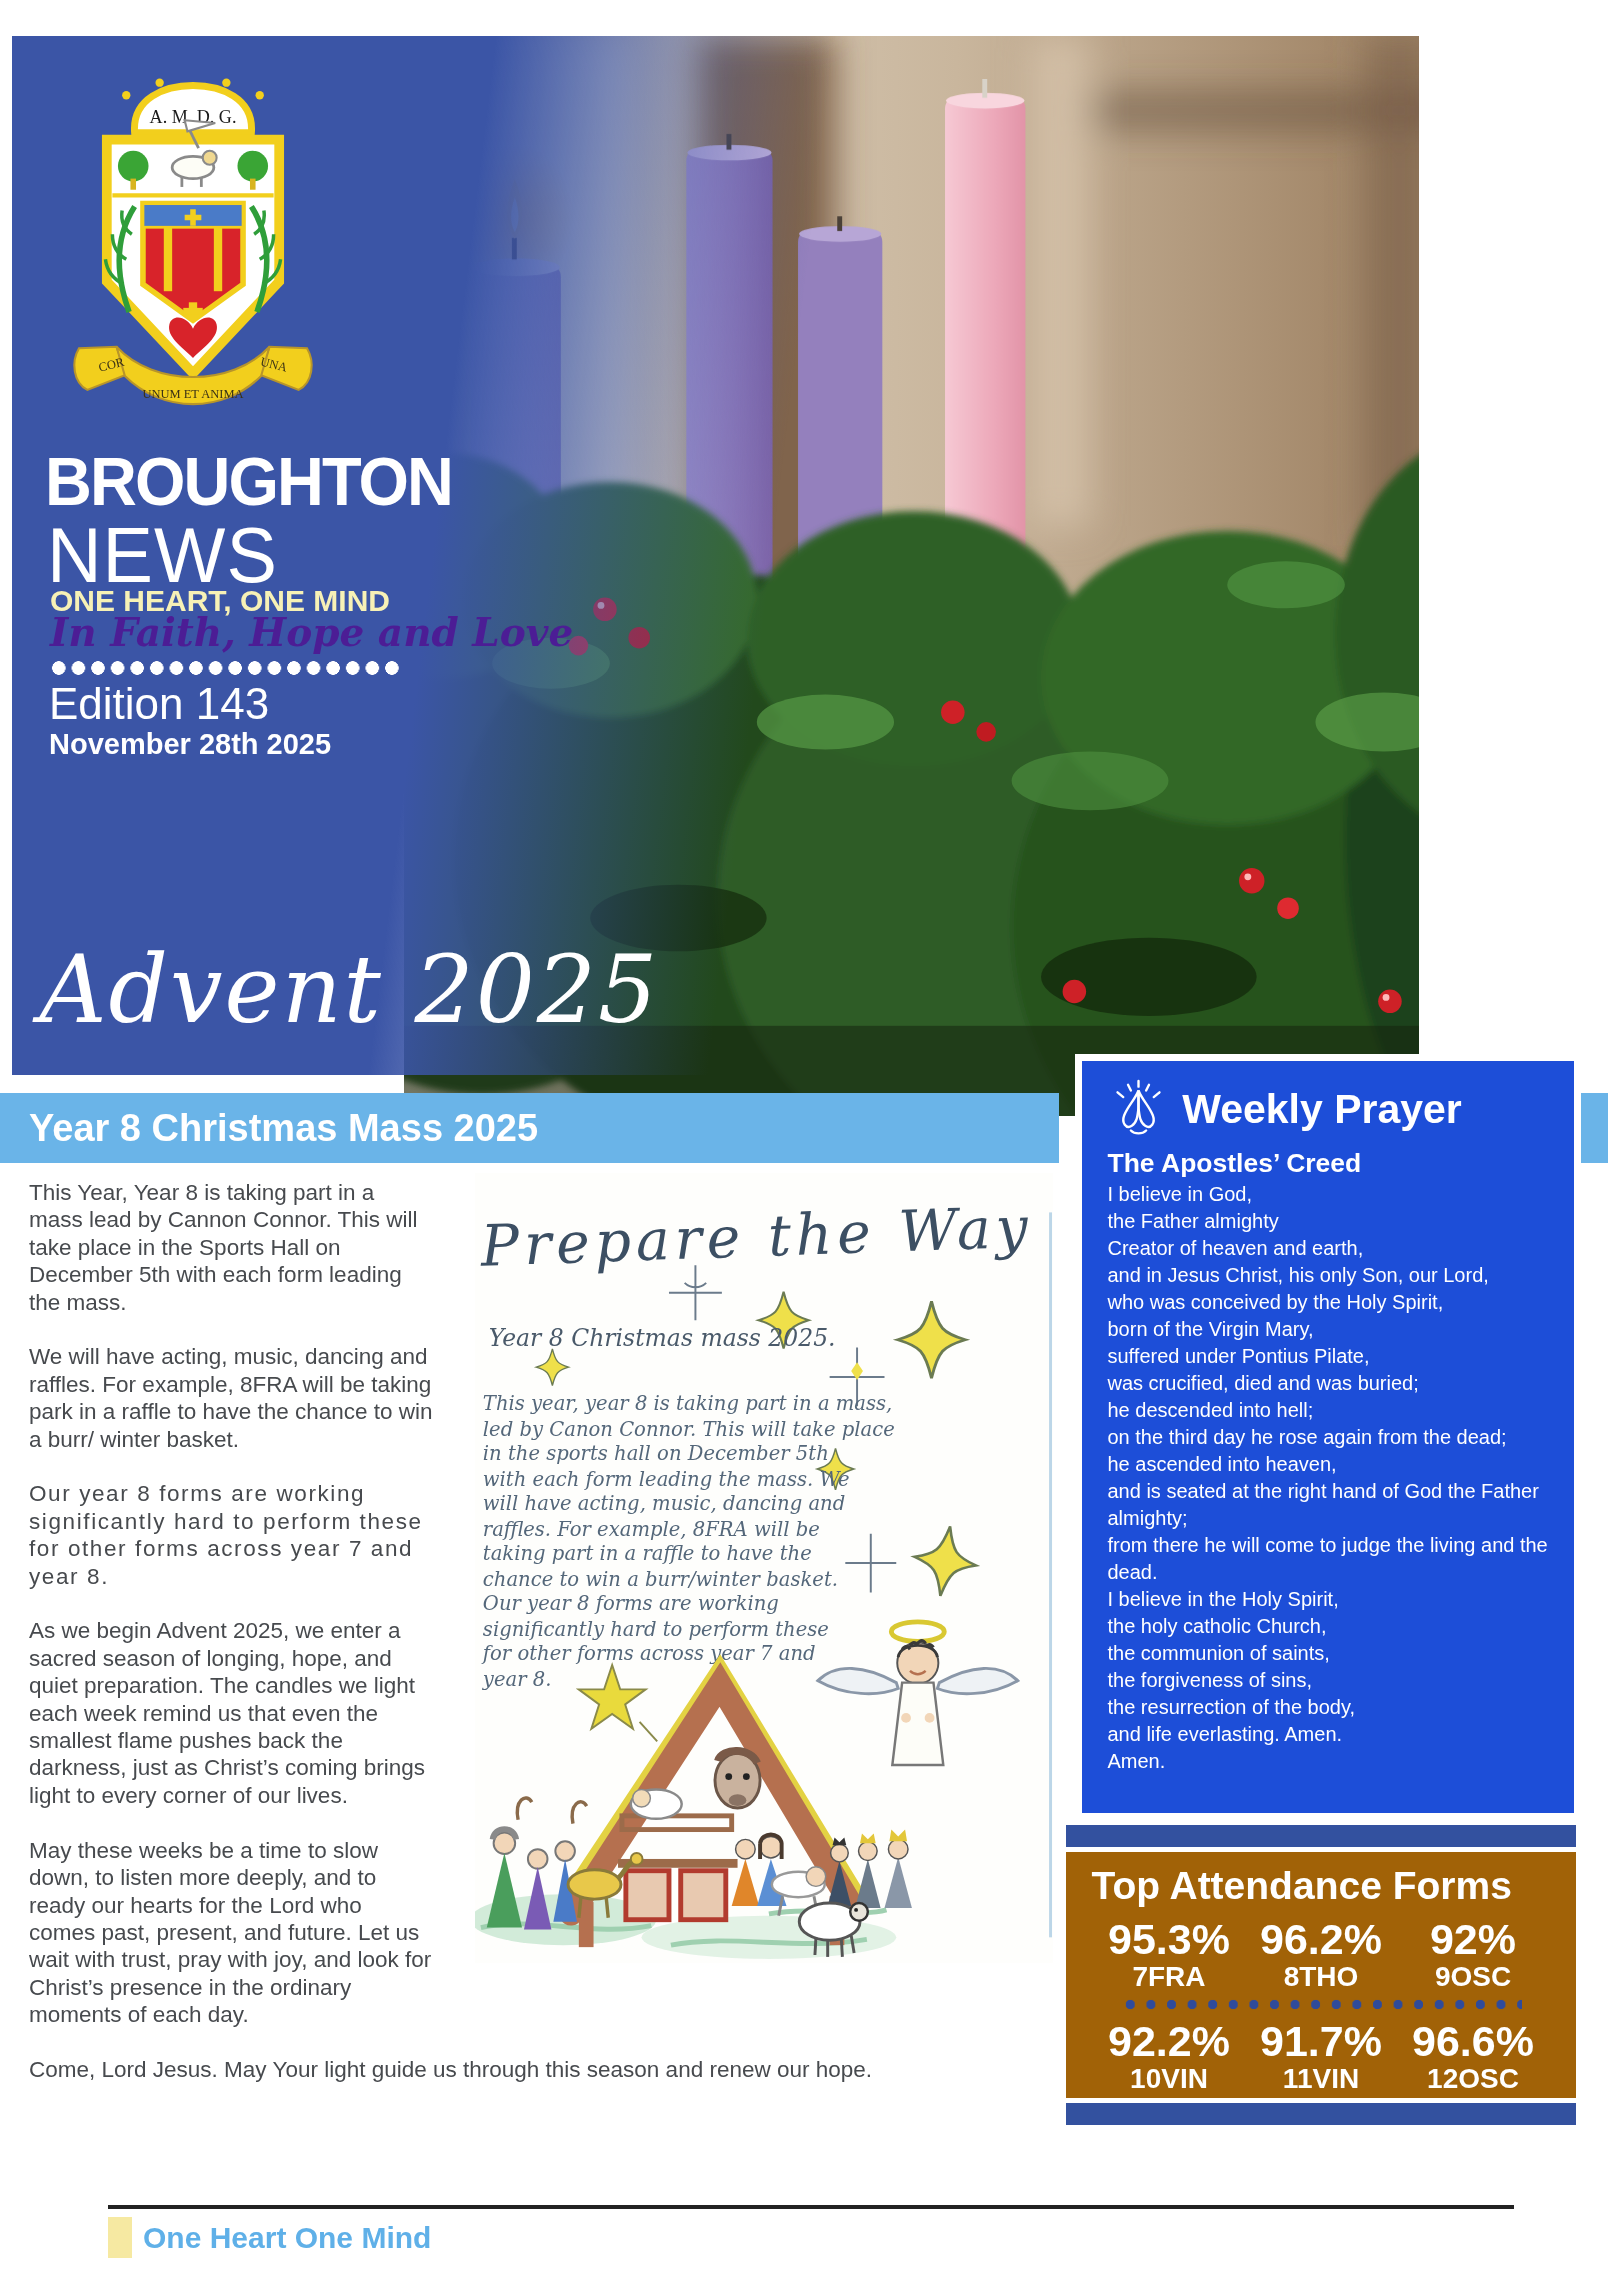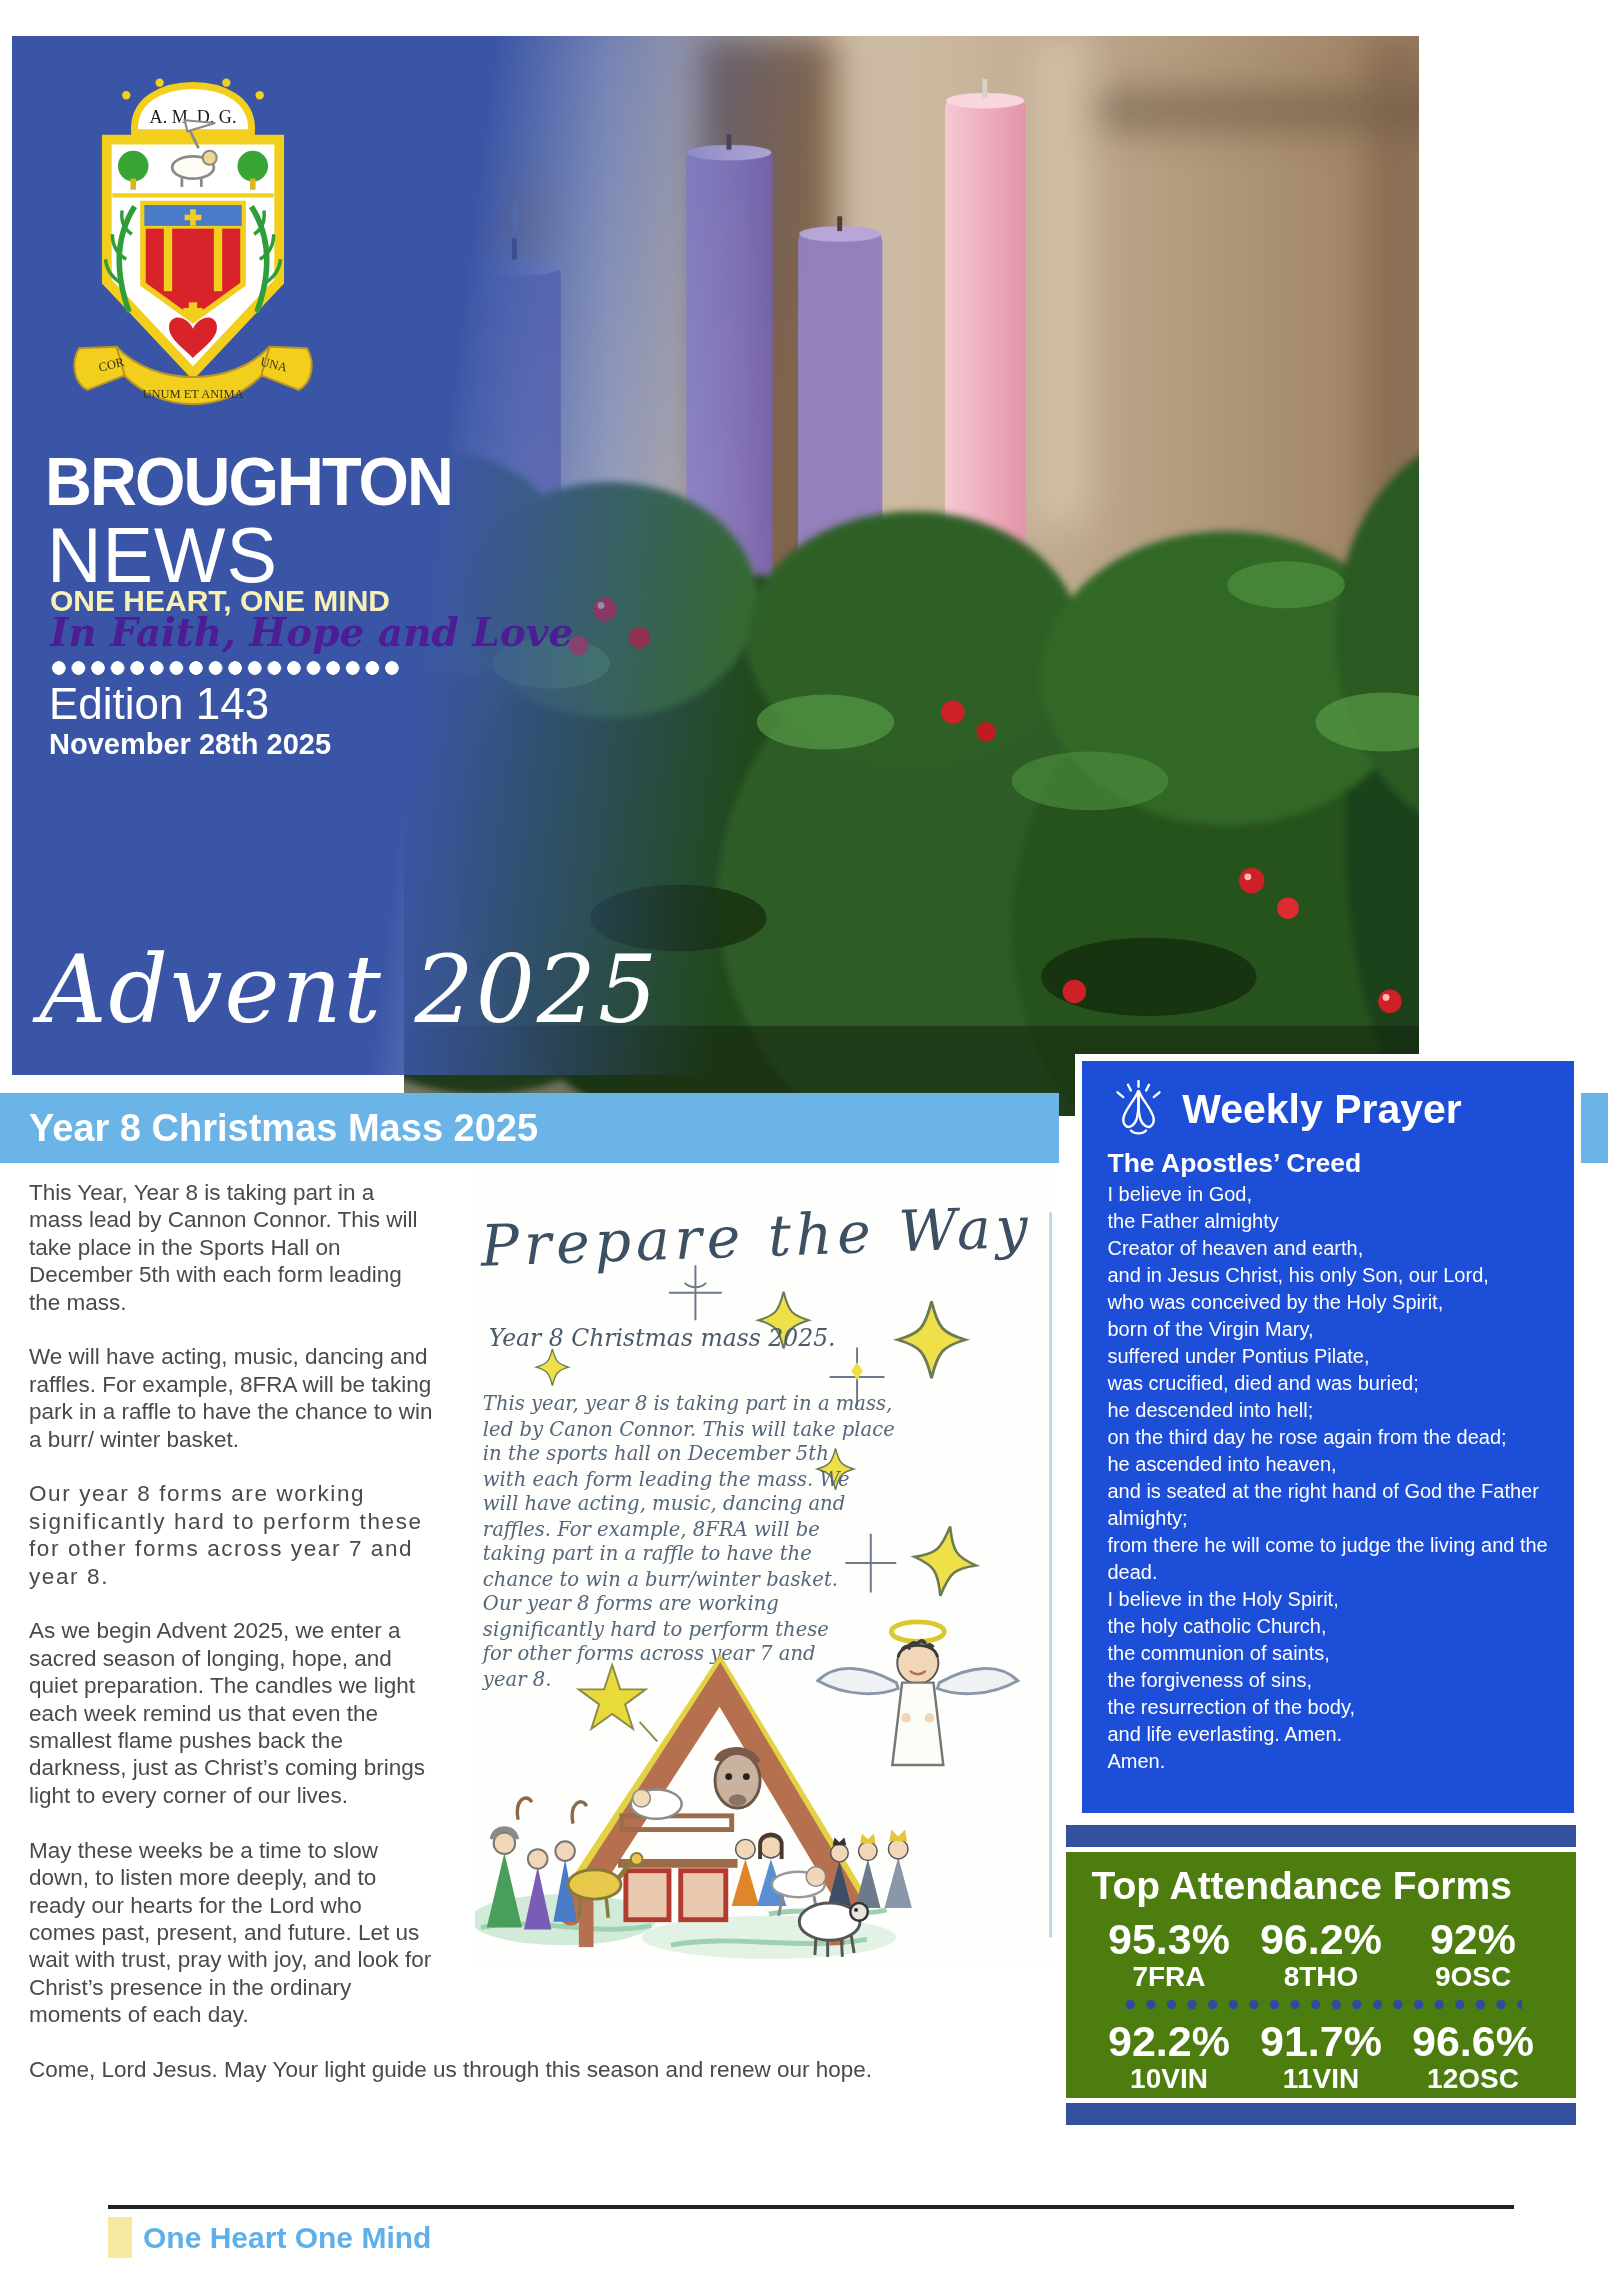--- a/index.html
+++ b/index.html
@@ -46,21 +46,21 @@
   .prayer{position:absolute;left:1075px;top:1054px;width:506px;height:766px;z-index:4;
           background:#1d4ed8;border:7.8px solid #fff;box-sizing:border-box;
           padding:15.7px 11.8px 0 25.5px;color:#fff;}
   .prayer-head{display:flex;align-items:center;gap:13.7px;height:65px;}
   .prayer-title{font-size:41px;font-weight:800;}
   .prayer-sub{font-size:26.5px;font-weight:800;margin:5.9px 0 2px 0;}
   .prayer-line{font-size:20px;line-height:27px;font-weight:400;}
 
   
   .att-bar{position:absolute;left:1066px;width:510px;height:21.6px;background:#33519f;}
-  .att-box{position:absolute;left:1066px;top:1852px;width:510px;height:246px;background:#4d7c0f;
+  .att-box{position:absolute;left:1066px;top:1852px;width:510px;height:246px;background:#a16207;
            color:#fff;box-sizing:border-box;padding-top:11.8px;}
   .att-title{margin-left:25.5px;font-size:39px;font-weight:800;}
   .att-row{display:flex;justify-content:center;margin-top:9.8px;}
   .att-cell{width:152px;text-align:center;}
   .att-value{font-size:43px;font-weight:800;line-height:43px;}
   .att-label{font-size:28px;font-weight:800;line-height:31px;}
   .att-dots{width:402px;height:10.8px;margin:7.8px auto 0 auto;
             background-image:radial-gradient(circle,#2f4b9b 4.4px,rgba(47,75,155,0) 4.9px);
             background-size:20.6px 10.8px;background-repeat:repeat-x;}
 

